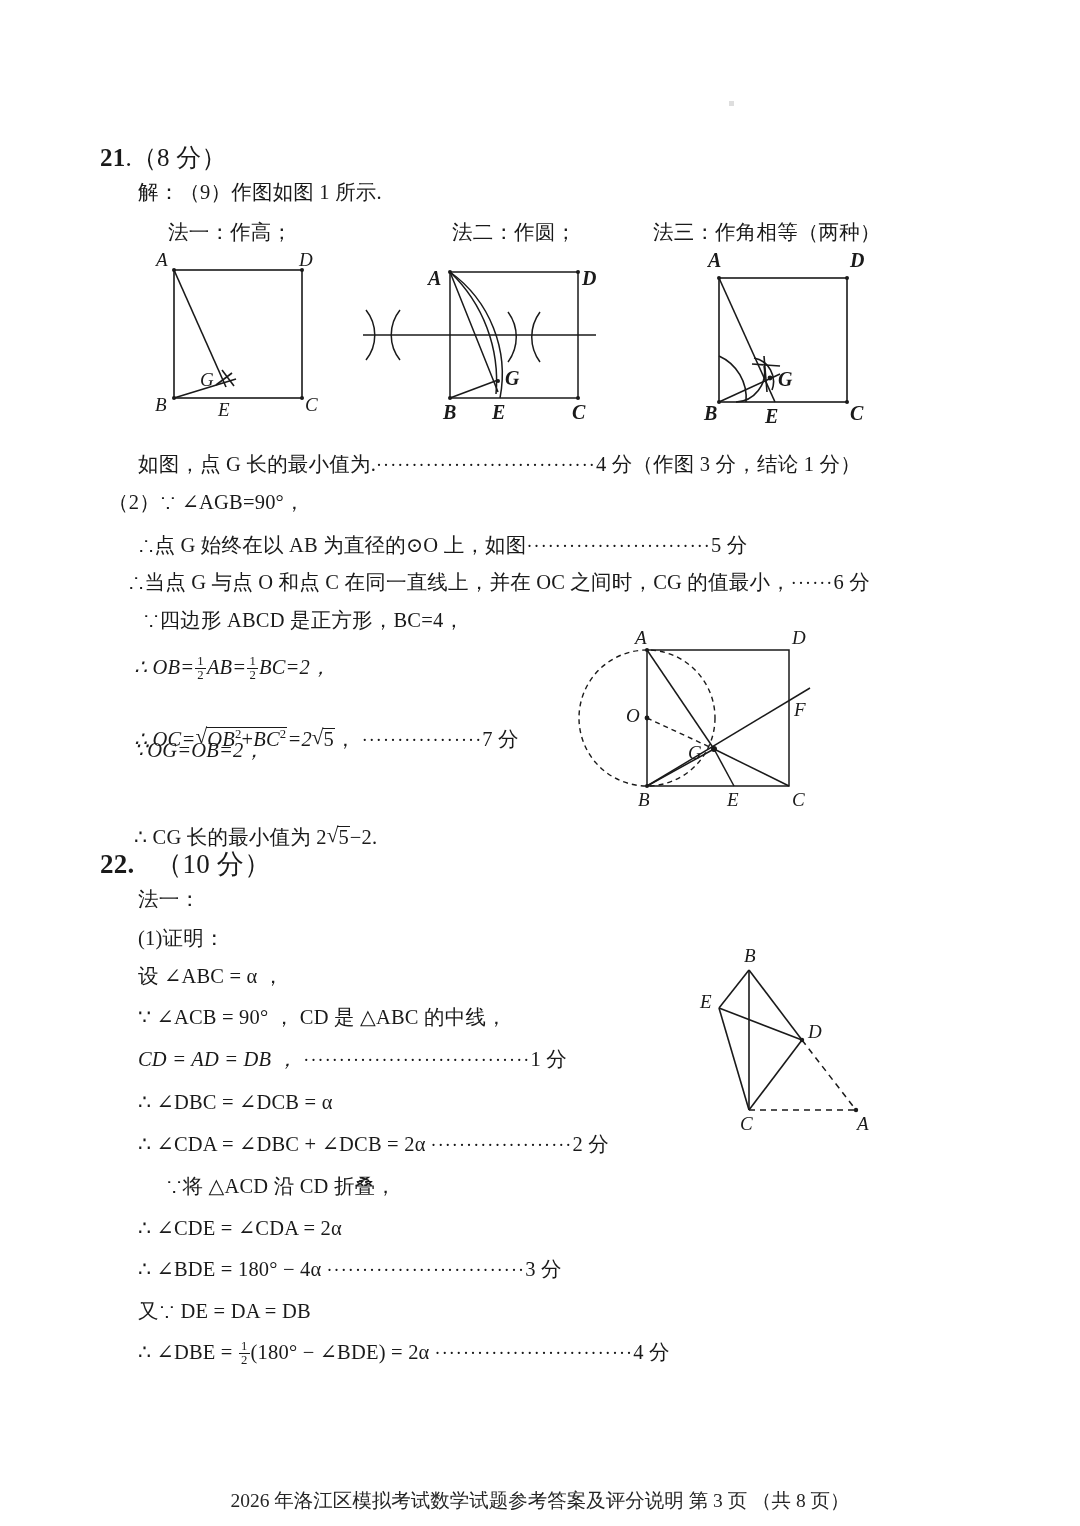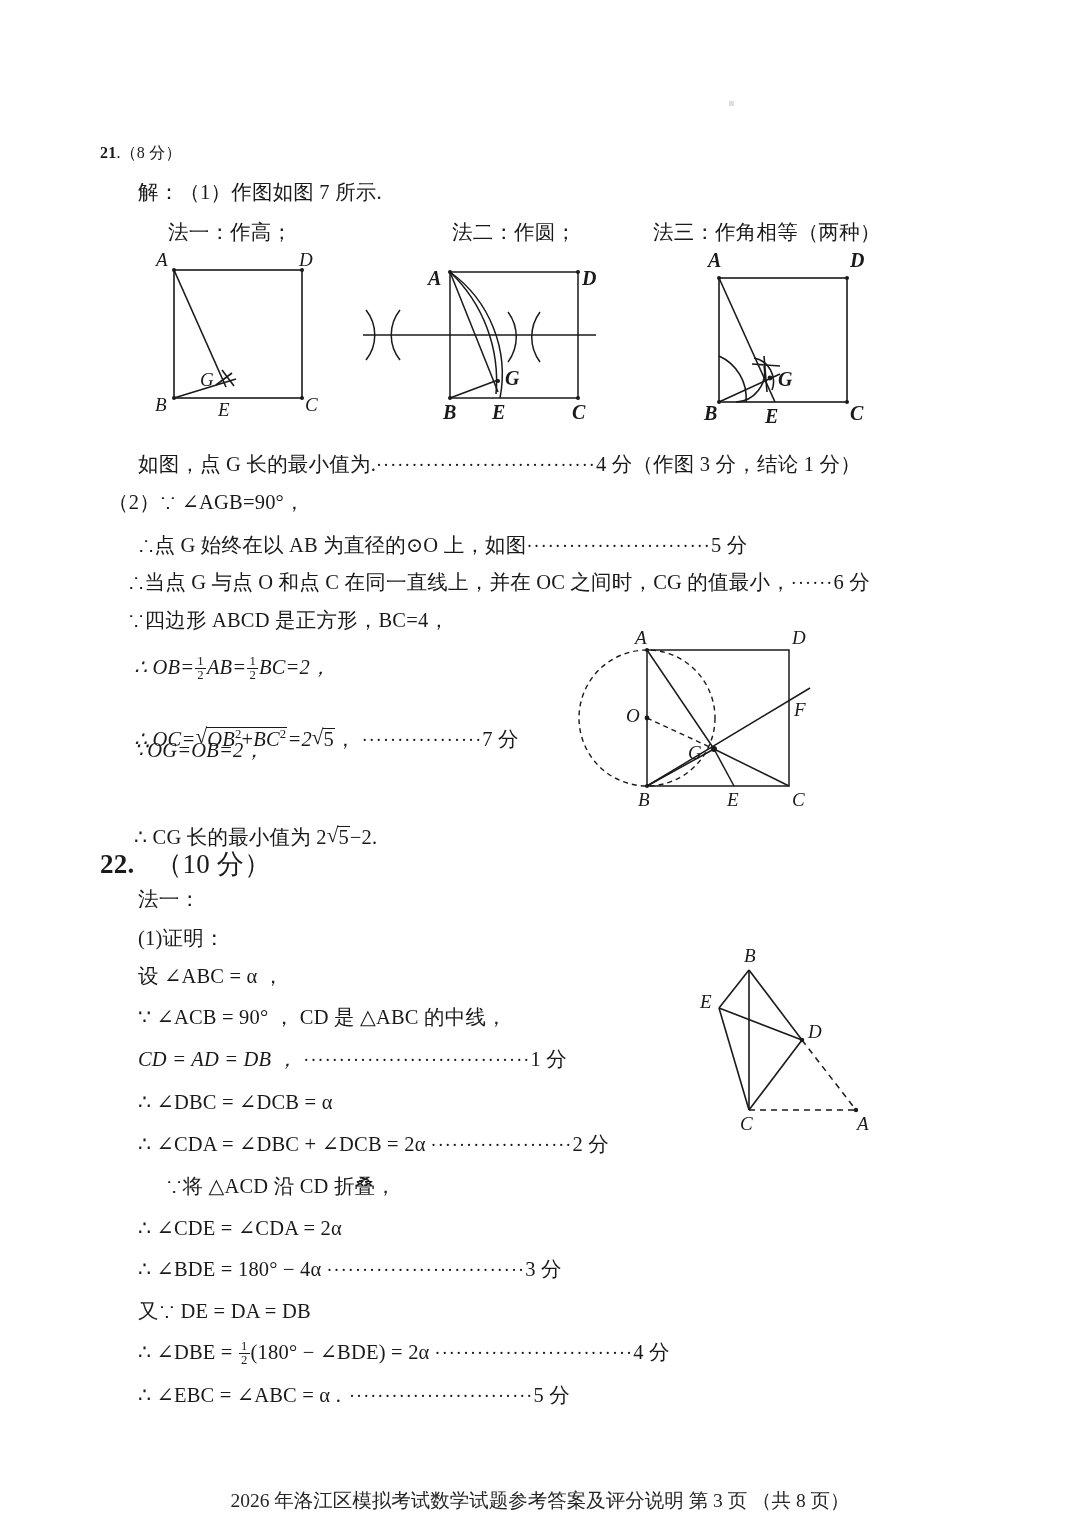--- a/index.html
+++ b/index.html
@@ -88,25 +88,25 @@
     background: #dedede;
   }
 </style>
 </head>
 <body>
 
 <div class="page">
 
   <div class="speck" style="left:729px; top:101px;"></div>
 
-  <div class="ln" style="left:100px; top:145px; font-size:16px;">
+  <div class="ln" style="left:100px; top:145px; font-size:25px;">
     <span class="bold">21</span><span>.</span><span>（8 分）</span>
   </div>
 
-  <div class="ln" style="left:138px; top:182px;">解：（1）作图如图 7 所示.</div>
+  <div class="ln" style="left:138px; top:182px;">解：（9）作图如图 1 所示.</div>
 
   <div class="ln" style="left:168px; top:222px;">法一：作高；</div>
   <div class="ln" style="left:452px; top:222px;">法二：作圆；</div>
   <div class="ln" style="left:653px; top:222px;">法三：作角相等（两种）</div>
 
   <div class="figwrap" style="left:150px; top:252px; width:200px; height:175px;">
     <svg width="200" height="175" viewBox="0 0 200 175">
       <g stroke="#1a1a1a" stroke-width="1.6" fill="none">
         <rect x="24" y="18" width="128" height="128"></rect>
         <line x1="24" y1="18" x2="76" y2="135"></line>
@@ -188,21 +188,21 @@
   <div class="ln" style="left:108px; top:492px;">（2）∵ ∠AGB=90°，</div>
 
   <div class="ln" style="left:138px; top:535px;">
     <span>∴点 G 始终在以 AB 为直径的⊙O 上，如图</span><span class="dots">··························</span><span>5 分</span>
   </div>
 
   <div class="ln" style="left:128px; top:572px;">
     <span>∴当点 G 与点 O 和点 C 在同一直线上，并在 OC 之间时，CG 的值最小，</span><span class="dots">······</span><span>6 分</span>
   </div>
 
-  <div class="ln" style="left:128px; top:610px;">∵四边形 ABCD 是正方形，BC=4，</div>
+  <div class="ln" style="left:143px; top:610px;">∵四边形 ABCD 是正方形，BC=4，</div>
 
   <div class="ln" style="left:134px; top:655px;">
     <span class="mi">∴ OB=</span><span class="frac"><span class="num">1</span><span class="den">2</span></span><span class="mi">AB=</span><span class="frac"><span class="num">1</span><span class="den">2</span></span><span class="mi">BC=2，</span>
   </div>
 
   <div class="ln" style="left:134px; top:727px;">
     <span class="mi">∴ OC=</span><span class="sqrt"><span class="rad"><span class="mi">OB</span><sup class="e">2</sup><span>+</span><span class="mi">BC</span><sup class="e">2</sup></span></span><span class="mi">=2</span><span class="sqrt"><span class="rad">5</span></span><span>，</span><span class="dots" style="margin-left:6px">·················</span><span>7 分</span>
   </div>
 
   <div class="ln mi" style="left:134px; top:740px;">∵OG=OB=2，</div>
@@ -274,23 +274,20 @@
     <span>∴ ∠BDE = 180° − 4α</span><span class="dots" style="margin-left:5px">····························</span><span>3 分</span>
   </div>
   <div class="ln" style="left:138px; top:1301px;">
     <span>又∵ DE = DA = DB</span>
   </div>
 
   <div class="ln" style="left:138px; top:1340px;">
     <span>∴ ∠DBE = </span><span class="frac"><span class="num">1</span><span class="den">2</span></span><span>(180° − ∠BDE) = 2α</span><span class="dots" style="margin-left:5px">····························</span><span>4 分</span>
   </div>
 
-  <div class="ln" style="left:138px; top:1385px;">
-    <span>∴ ∠EBC = ∠ABC = α .</span><span class="dots" style="margin-left:8px">··························</span><span>5 分</span>
-  </div>
 
   <div class="figwrap" style="left:672px; top:942px; width:230px; height:200px;">
     <svg width="230" height="200" viewBox="0 0 230 200">
       <g stroke="#1a1a1a" fill="none" stroke-width="1.6">
         <line x1="77" y1="28" x2="47" y2="66"></line>
         <line x1="47" y1="66" x2="77" y2="168"></line>
         <line x1="77" y1="28" x2="77" y2="168"></line>
         <line x1="77" y1="28" x2="130" y2="98"></line>
         <line x1="47" y1="66" x2="130" y2="98"></line>
         <line x1="77" y1="168" x2="130" y2="98"></line>

